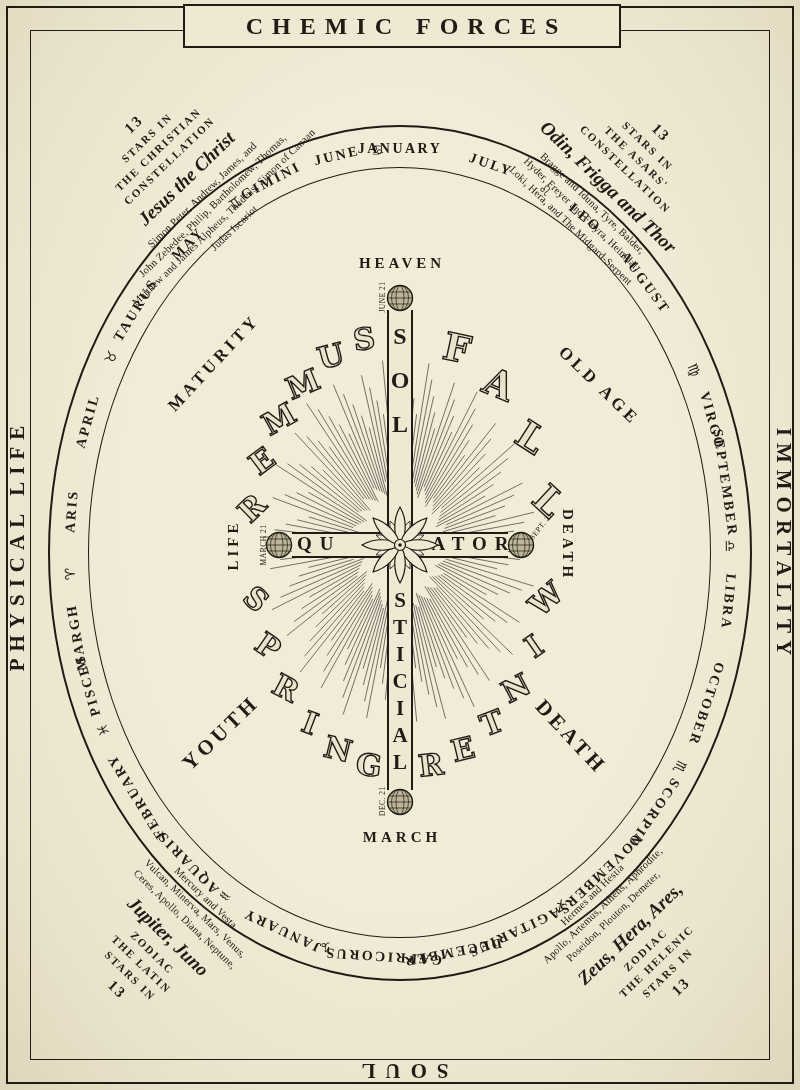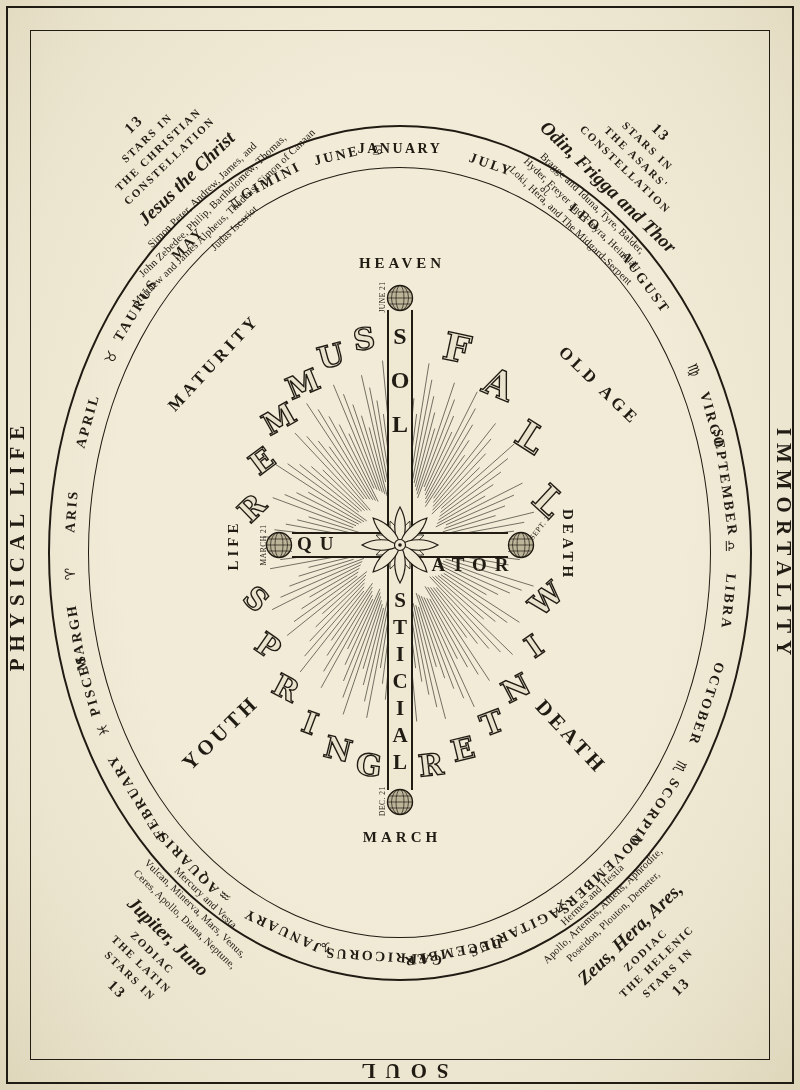--- a/index.html
+++ b/index.html
@@ -34,21 +34,21 @@
     border-left:2px solid var(--ink);border-right:2px solid var(--ink);z-index:5;}
   .eqbar{left:292px;top:532px;width:216px;height:22px;background:var(--paper);
     border-top:2px solid var(--ink);border-bottom:2px solid var(--ink);z-index:5;}
   .hl{z-index:6;font-size:15px;font-weight:600;letter-spacing:4px;white-space:nowrap;}
   .heaven{left:402px;top:263px;transform:translate(-50%,-50%);}
   .hell{left:402px;top:837px;transform:translate(-50%,-50%);}
   .life{left:233px;top:545px;transform:translate(-50%,-50%) rotate(-90deg);}
   .death{left:567px;top:545px;transform:translate(-50%,-50%) rotate(90deg);}
   .equ{z-index:6;font-size:19px;font-weight:600;letter-spacing:8px;}
   .equ-l{left:309px;top:544px;transform:translate(-50%,-50%);}
-  .equ-r{left:474px;top:544px;transform:translate(-50%,-50%);margin-top:21px;}
+  .equ-r{left:474px;top:544px;transform:translate(-50%,-50%);}
   .band-month{z-index:3;font-size:14px;font-weight:600;letter-spacing:2.5px;white-space:nowrap;}
   .band-glyph{z-index:3;font-size:14px;font-family:"DejaVu Sans",sans-serif;}
   .season-letter{
     z-index:3;font-family:"DejaVu Serif","Liberation Serif",serif;font-weight:700;
     color:#e9e3cd;-webkit-text-stroke:1.4px var(--ink);
   }
   .age{z-index:3;font-weight:700;letter-spacing:4px;white-space:nowrap;}
   .sol-letter{z-index:6;font-size:24px;font-weight:600;}
   .datelbl{z-index:7;font-size:7.5px;letter-spacing:.5px;white-space:nowrap;}
   .corner{z-index:3;text-align:center;line-height:1.45;}
@@ -57,20 +57,23 @@
   .c-head{font-size:19px;font-style:italic;font-weight:600;margin:2px 0;}
   .c-names{font-size:10.5px;letter-spacing:.2px;white-space:nowrap;}
 </style>
 </head>
 <body>
 
 <div id="page" class="page">
   <div class="frame f-outer"></div>
   <div class="frame f-inner"></div>
 
+  <div class="abs titlebox">
+    <span>CHEMIC FORCES</span>
+  </div>
 
   <div class="abs vlabel v-left">PHYSICAL LIFE</div>
   <div class="abs vlabel v-right">IMMORTALITY</div>
   <div class="abs vlabel v-bottom">SOUL</div>
 
   <div class="abs ring ring-outer"></div>
   <div class="abs ring ring-inner"></div>
 
   <div class="abs column"></div>
   <div class="abs eqbar"></div>

